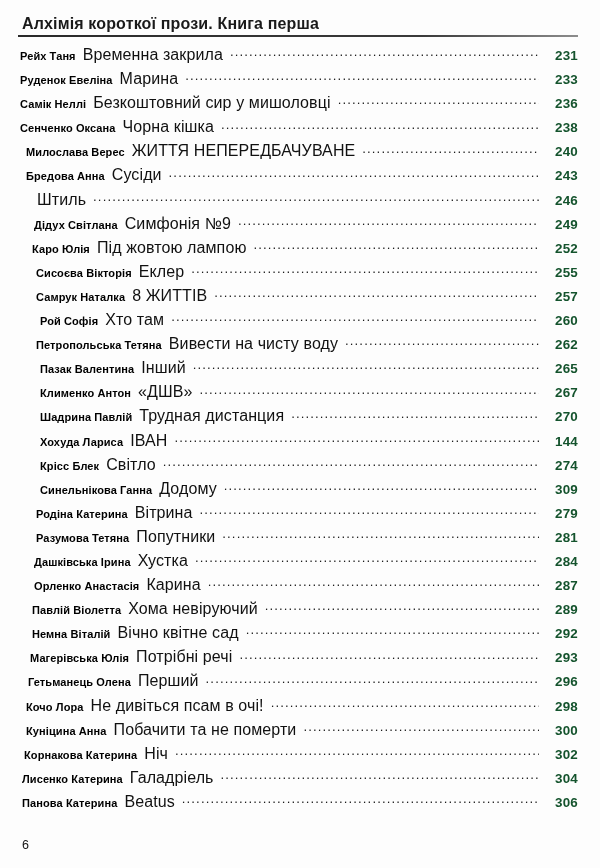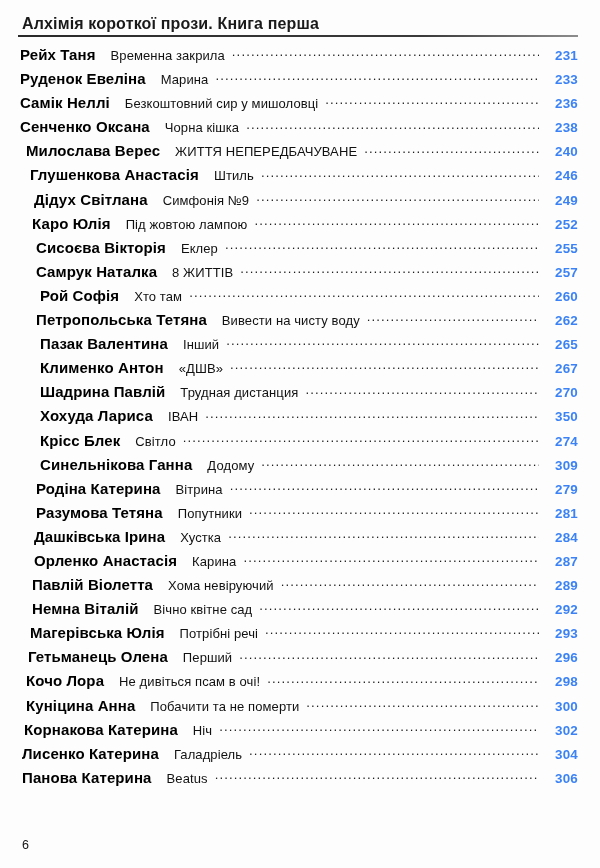--- a/index.html
+++ b/index.html
@@ -54,30 +54,30 @@
     align-items: baseline;
     height: 24.1px;
     padding-right: 22px;
     box-sizing: border-box;
     white-space: nowrap;
   }
   .entry-spacer {
     flex: 0 0 auto;
   }
   .author {
-    font-size: 15px;
+    font-size: 11px;
     font-weight: bold;
     color: #000000;
     letter-spacing: 0.1px;
   }
   .title {
-    font-size: 13px;
+    font-size: 16px;
     font-weight: normal;
     color: #111111;
-    margin-left: 15px;
+    margin-left: 7px;
     letter-spacing: 0.1px;
   }
   .leader {
     flex: 1 1 auto;
     overflow: hidden;
     margin: 0 5px 0 7px;
     position: relative;
     height: 1em;
   }
   .leader::before {
@@ -88,21 +88,21 @@
     position: absolute;
     left: 0;
     bottom: 0.06em;
     white-space: nowrap;
   }
   .pagenum {
     flex: 0 0 34px;
     text-align: right;
     font-size: 13.4px;
     font-weight: 600;
-    color: #3b82f6;
+    color: #14532d;
     letter-spacing: 0.2px;
   }
 
   
   .folio {
     position: absolute;
     left: 22px;
     bottom: 16px;
     font-size: 12.5px;
     font-weight: 500;
@@ -148,22 +148,28 @@
         <span class="pagenum">238</span>
       </div>
       <div class="toc-entry">
         <span class="entry-spacer" style="width: 26px;"></span>
         <span class="author">Милослава Верес</span>
         <span class="title">ЖИТТЯ НЕПЕРЕДБАЧУВАНЕ</span>
         <span class="leader"></span>
         <span class="pagenum">240</span>
       </div>
       <div class="toc-entry">
+        <span class="entry-spacer" style="width: 26px;"></span>
+        <span class="author">Бредова Анна</span>
+        <span class="title">Сусіди</span>
+        <span class="leader"></span>
+        <span class="pagenum">243</span>
+      </div>
+      <div class="toc-entry">
         <span class="entry-spacer" style="width: 30px;"></span>
-        <span class="author">Глушенкова Анастасія</span>
         <span class="title">Штиль</span>
         <span class="leader"></span>
         <span class="pagenum">246</span>
       </div>
       <div class="toc-entry">
         <span class="entry-spacer" style="width: 34px;"></span>
         <span class="author">Дідух Світлана</span>
         <span class="title">Симфонія №9</span>
         <span class="leader"></span>
         <span class="pagenum">249</span>
@@ -222,21 +228,21 @@
         <span class="author">Шадрина Павлій</span>
         <span class="title">Трудная дистанция</span>
         <span class="leader"></span>
         <span class="pagenum">270</span>
       </div>
       <div class="toc-entry">
         <span class="entry-spacer" style="width: 40px;"></span>
         <span class="author">Хохуда Лариса</span>
         <span class="title">ІВАН</span>
         <span class="leader"></span>
-        <span class="pagenum">350</span>
+        <span class="pagenum">144</span>
       </div>
       <div class="toc-entry">
         <span class="entry-spacer" style="width: 40px;"></span>
         <span class="author">Крісс Блек</span>
         <span class="title">Світло</span>
         <span class="leader"></span>
         <span class="pagenum">274</span>
       </div>
       <div class="toc-entry">
         <span class="entry-spacer" style="width: 40px;"></span>

